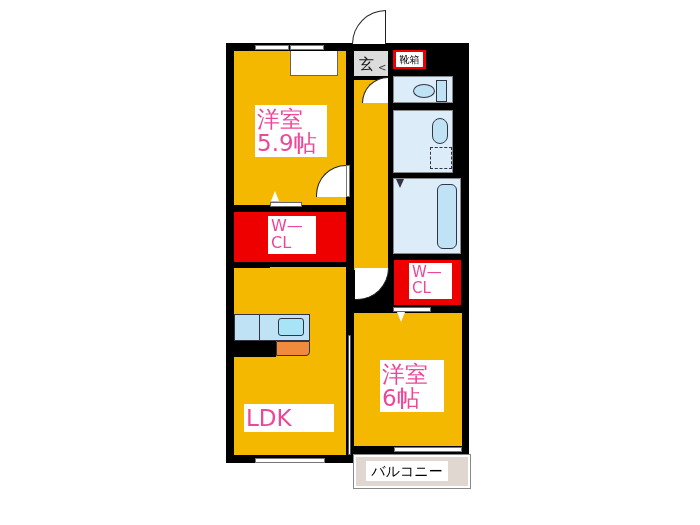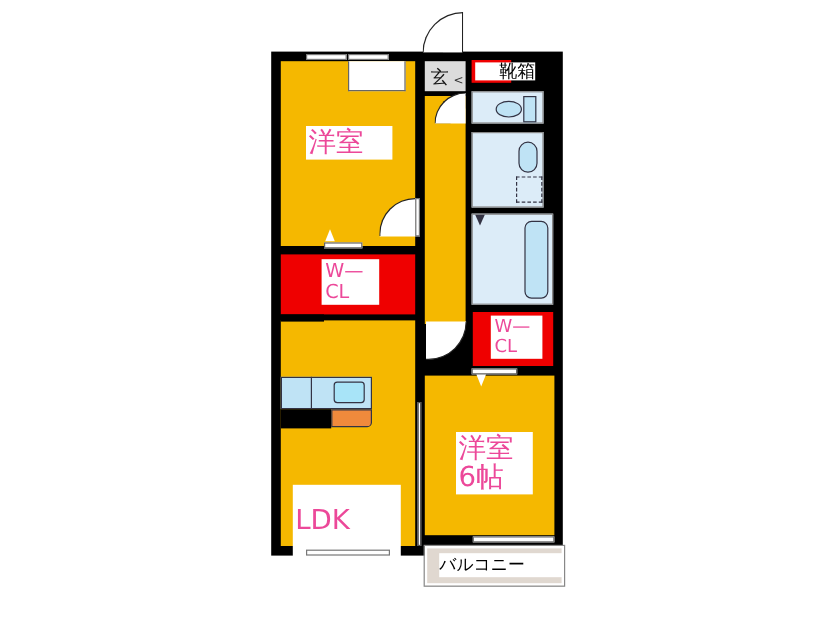--- a/index.html
+++ b/index.html
@@ -21,20 +21,21 @@
 <div class="abs" style="left:0;top:0;width:700px;height:525px;">
 
   <div class="abs wall" style="left:226px;top:43px;width:243px;height:420px;"></div>
 
   <div class="abs floor" style="left:234px;top:51px;width:112px;height:154px;"></div>
   <div class="abs" style="left:290px;top:51px;width:48px;height:25px;background:#fff;border:1px solid #666;border-top:none;"></div>
   <div class="win" style="left:255px;top:45px;width:34px;height:5px;"></div>
   <div class="win" style="left:290px;top:45px;width:34px;height:5px;"></div>
   <div class="label" style="left:255px;top:105px;width:68px;font-size:23px;padding:2px 2px;">
     <div>洋室</div>
+    <div>5.9帖</div>
   </div>
 
   <div class="door-arc" style="left:316px;top:165px;width:30px;height:32px;border-radius:30px 0 0 0;border-right:none;border-bottom:none;"></div>
   <div class="abs" style="left:346px;top:165px;width:4px;height:32px;background:#fff;border:1px solid #777;"></div>
 
   <div class="abs" style="left:271px;top:191px;width:0;height:0;border-left:4px solid transparent;border-right:4px solid transparent;border-bottom:10px solid #fff;"></div>
   <div class="abs" style="left:270px;top:202px;width:32px;height:5px;background:#fff;border:1px solid #666;"></div>
 
   <div class="abs red" style="left:234px;top:212px;width:112px;height:50px;"></div>
   <div class="label" style="left:268px;top:216px;width:42px;font-size:16px;padding:2px 3px;">
@@ -44,21 +45,21 @@
 
   <div class="abs floor" style="left:354px;top:80px;width:34px;height:190px;"></div>
   <div class="door-arc" style="left:362px;top:77px;width:26px;height:26px;border-radius:26px 0 0 0;border-right:none;border-bottom:none;"></div>
 
   <div class="abs gray" style="left:354px;top:51px;width:34px;height:25px;"></div>
   <div class="abs" style="left:359px;top:55px;font-size:15px;color:#111;">玄</div>
   <div class="abs" style="left:378px;top:62px;font-size:10px;color:#333;">&lt;</div>
   <div class="door-arc" style="left:352px;top:10px;width:34px;height:34px;border-radius:34px 0 0 0;border-right:1.5px solid #222;border-bottom:none;"></div>
 
   <div class="abs red" style="left:393px;top:50px;width:33px;height:19px;"></div>
-  <div class="abs" style="left:396px;top:52px;width:50px;height:15px;background:#fff;font-size:15px;text-align:right;line-height:15px;">靴箱</div>
+  <div class="abs" style="left:396px;top:52px;width:27px;height:15px;background:#fff;font-size:10px;text-align:center;line-height:15px;">靴箱</div>
 
   <div class="abs blue" style="left:393px;top:76px;width:60px;height:27px;border:1px solid #888;"></div>
   <div class="abs lblue" style="left:413px;top:84px;width:22px;height:14px;border-radius:50%;border:1.5px solid #334;"></div>
   <div class="abs lblue" style="left:436px;top:80px;width:11px;height:22px;border:1.5px solid #334;"></div>
 
   <div class="abs blue" style="left:393px;top:110px;width:60px;height:63px;border:1px solid #888;"></div>
   <div class="abs lblue" style="left:432px;top:118px;width:16px;height:26px;border-radius:8px;border:1.5px solid #334;"></div>
   <div class="abs" style="left:430px;top:147px;width:22px;height:22px;border:1.5px dashed #334;"></div>
 
   <div class="abs blue" style="left:393px;top:178px;width:68px;height:76px;border:1px solid #888;"></div>
@@ -73,32 +74,32 @@
 
   <div class="abs floor" style="left:234px;top:267px;width:112px;height:188px;"></div>
   <div class="abs wall" style="left:234px;top:262px;width:36px;height:6px;"></div>
   <div class="door-arc" style="left:355px;top:268px;width:34px;height:32px;border-radius:0 0 34px 0;border-top:none;border-left:none;"></div>
 
   <div class="abs lblue" style="left:234px;top:314px;width:76px;height:27px;border:1px solid #334;"></div>
   <div class="abs" style="left:278px;top:318px;width:26px;height:18px;background:#a8e4f8;border:1.5px solid #334;border-radius:3px;"></div>
   <div class="abs" style="left:259px;top:314px;width:1px;height:27px;background:#334;"></div>
   <div class="abs wall" style="left:234px;top:341px;width:42px;height:16px;"></div>
   <div class="abs" style="left:276px;top:341px;width:34px;height:15px;background:#f08a3c;border:1px solid #334;border-radius:0 0 4px 0;"></div>
-  <div class="label" style="left:244px;top:404px;width:86px;font-size:23px;padding:18px 2px;">
+  <div class="label" style="left:244px;top:404px;width:86px;font-size:23px;padding:2px 2px;">
     <div>LDK</div>
   </div>
 
   <div class="abs" style="left:348px;top:335px;width:3px;height:120px;background:#fff;border:1px solid #555;"></div>
 
   <div class="abs floor" style="left:354px;top:313px;width:108px;height:133px;"></div>
   <div class="abs" style="left:393px;top:307px;width:38px;height:5px;background:#fff;border:1px solid #666;"></div>
   <div class="abs" style="left:397px;top:312px;width:0;height:0;border-left:4px solid transparent;border-right:4px solid transparent;border-top:10px solid #fff;"></div>
   <div class="label" style="left:380px;top:360px;width:60px;font-size:23px;padding:2px 2px;">
     <div>洋室</div>
     <div>6帖</div>
   </div>
 
   <div class="win" style="left:394px;top:447px;width:68px;height:5px;"></div>
   <div class="win" style="left:255px;top:458px;width:70px;height:5px;"></div>
 
   <div class="abs" style="left:354px;top:455px;width:116px;height:33px;background:#e0d8d0;border:2px solid #fff;outline:1px solid #888;"></div>
-  <div class="abs" style="left:366px;top:461px;width:103px;height:20px;background:#fff;font-size:14px;line-height:20px;">バルコニー</div>
+  <div class="abs" style="left:366px;top:461px;width:82px;height:20px;background:#fff;font-size:14px;text-align:center;line-height:20px;">バルコニー</div>
 </div>
 
 </body></html>

